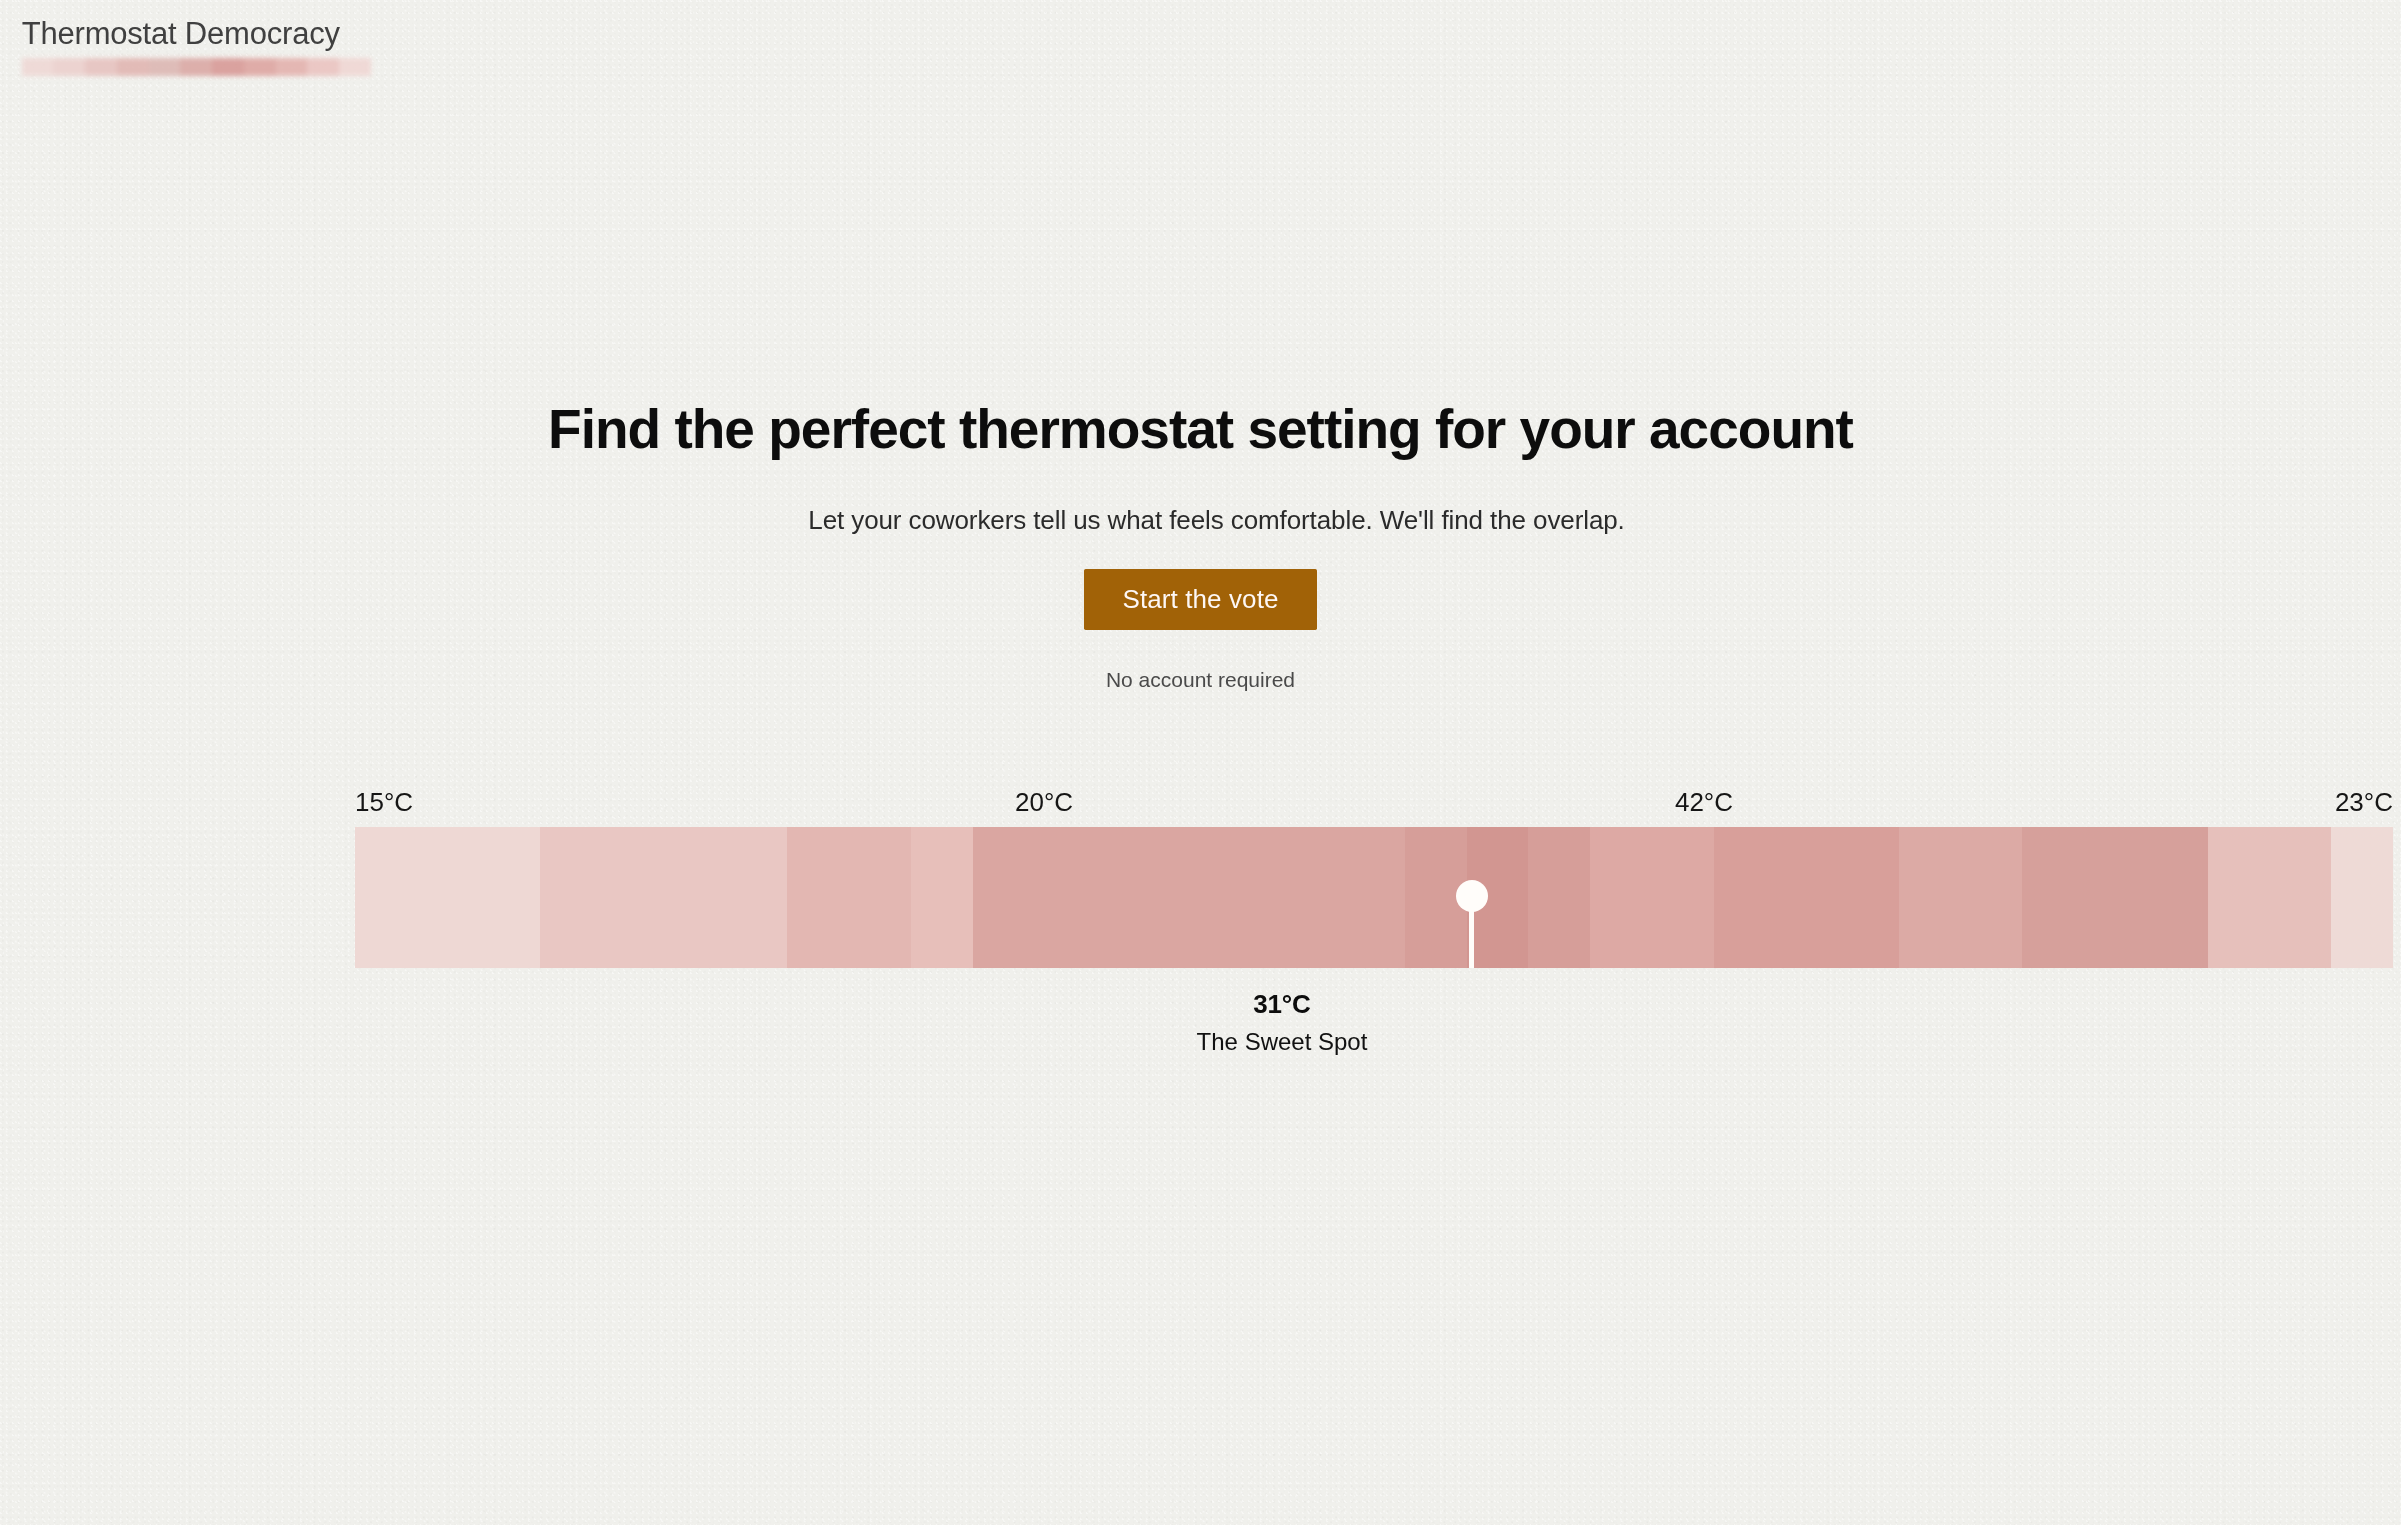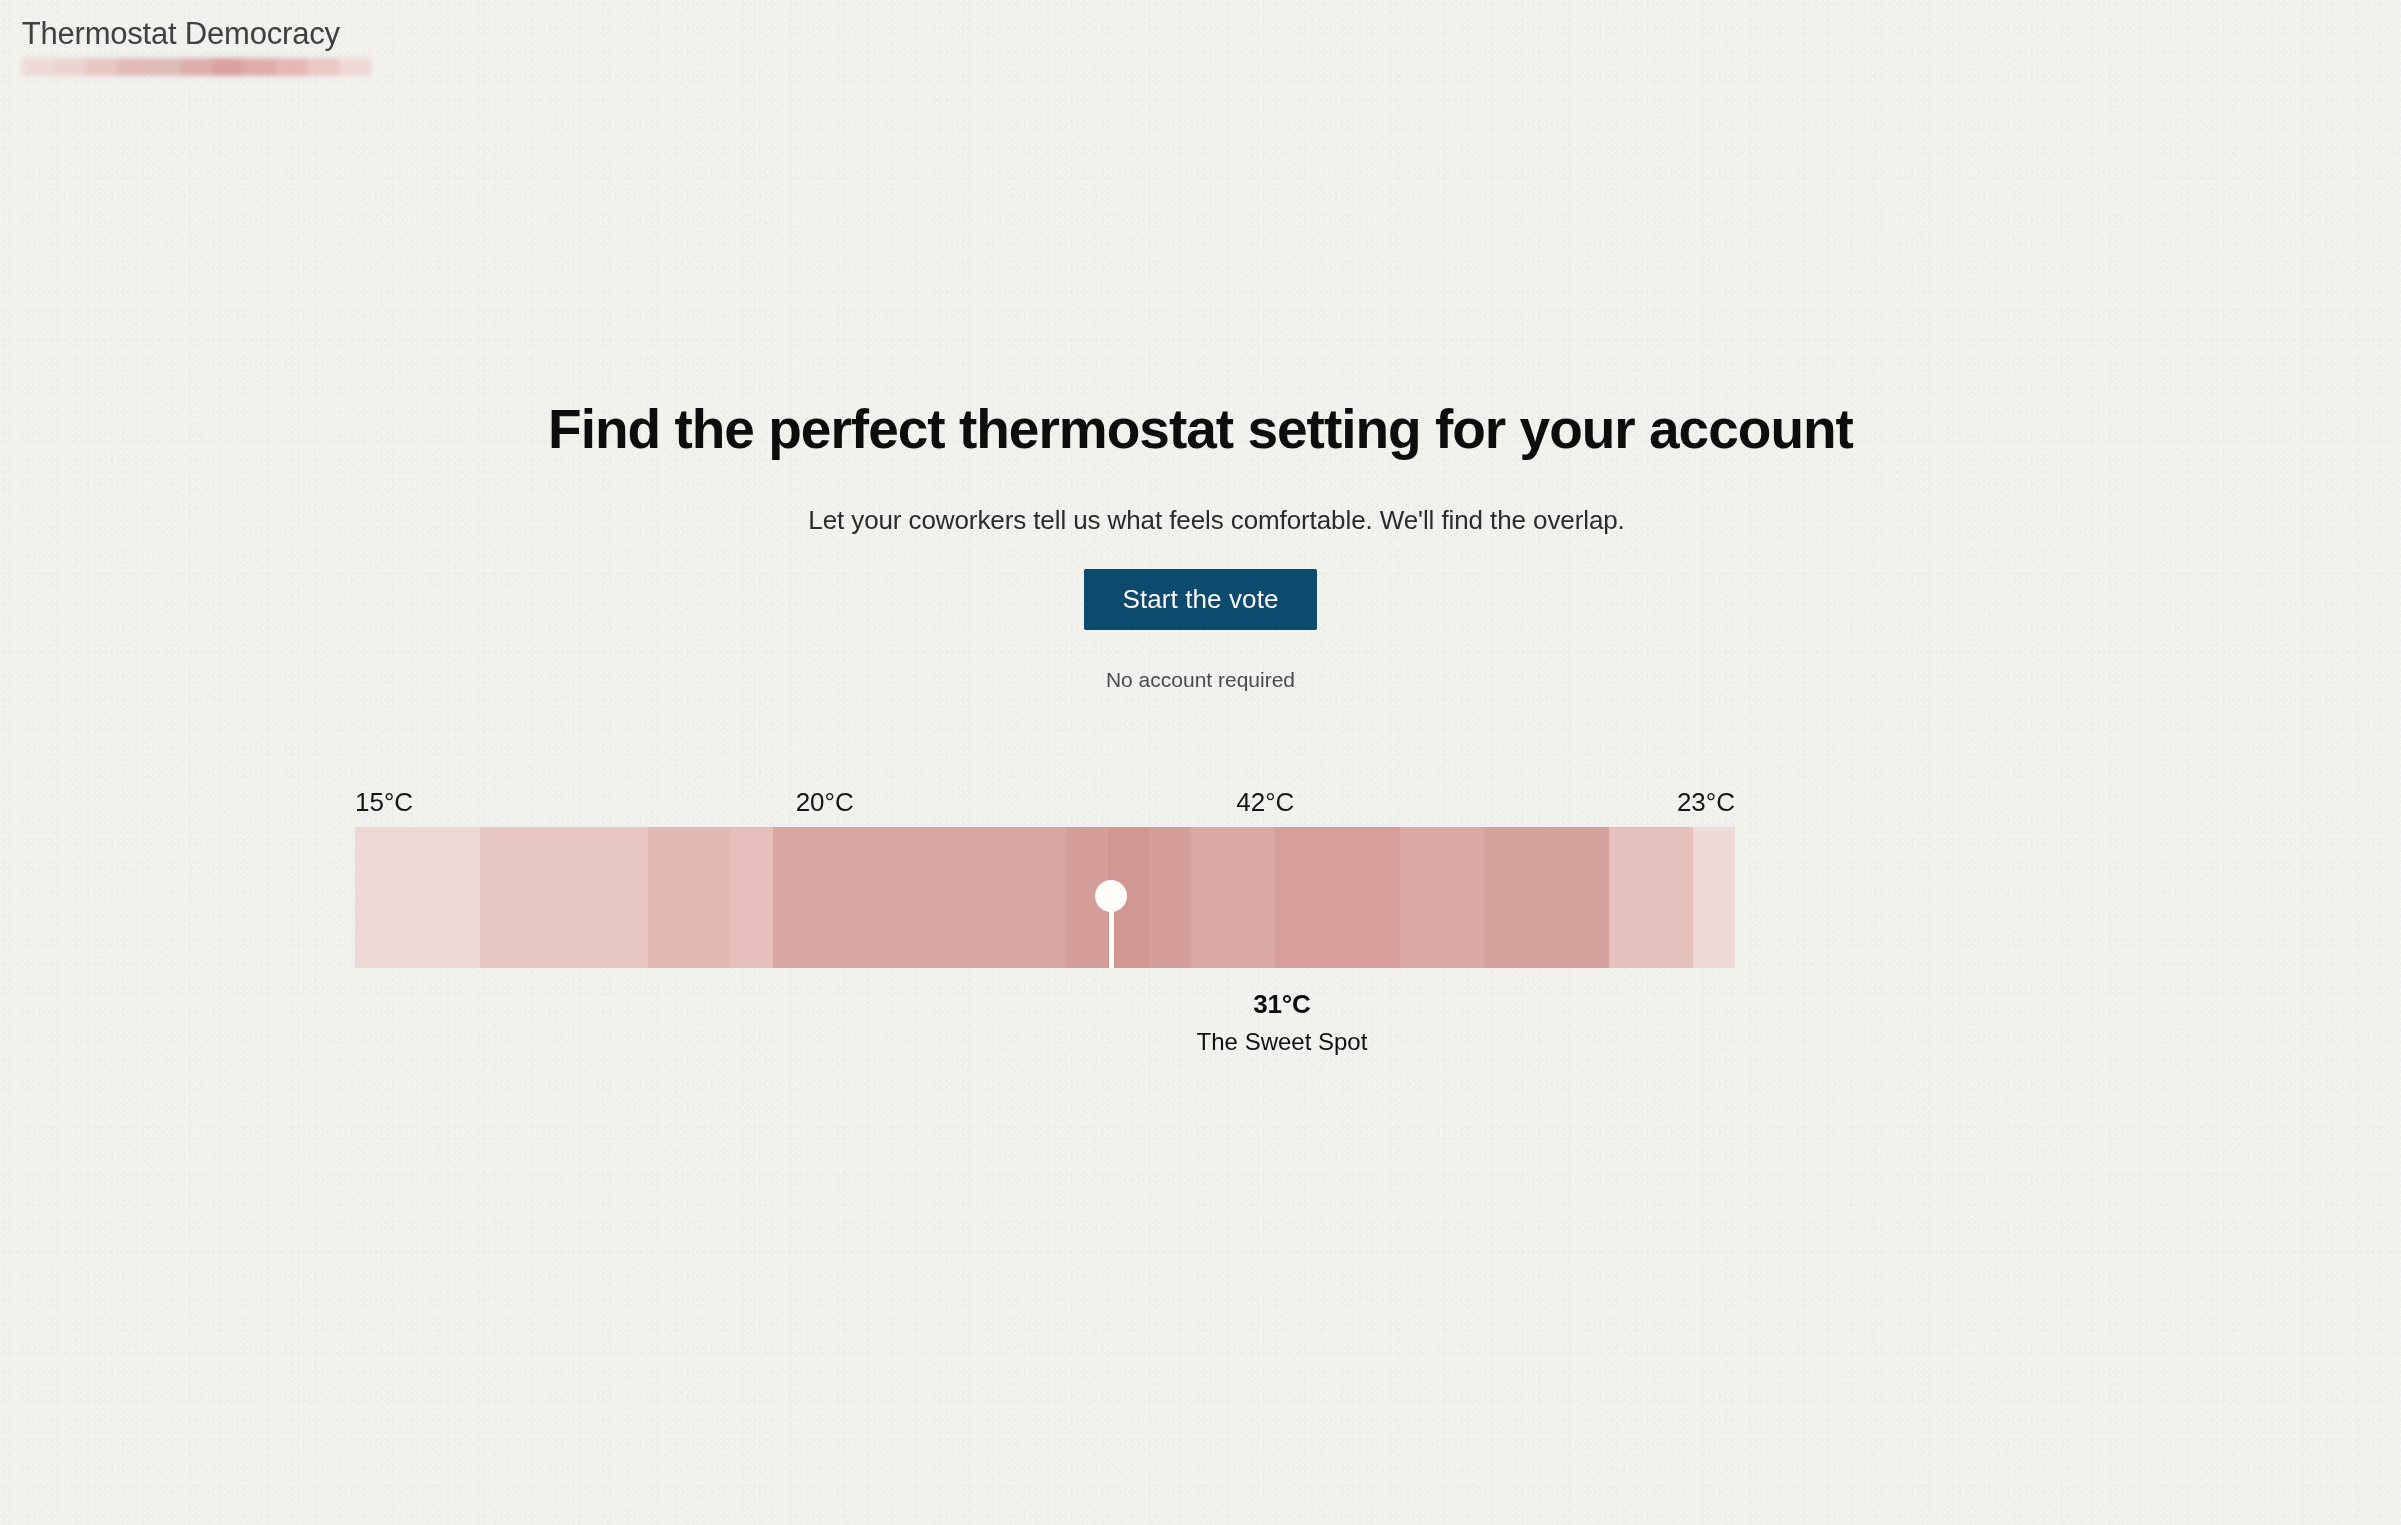--- a/index.html
+++ b/index.html
@@ -113,21 +113,21 @@
     width: 100%;
     font-size: 21px;
     color: #4a4a4a;
   }
 
   
   #temp-scale {
     position: absolute;
     left: 355px;
     top: 787px;
-    width: 1380px;
+    width: 2038px;
     z-index: 10;
   }
   #scale-ticks {
     display: flex;
     justify-content: space-between;
     font-size: 26px;
     color: #151515;
     margin-bottom: 8.7px;
   }
   #scale-bar {
@@ -200,21 +200,21 @@
       <div class="seg" style="background: rgb(228, 181, 177);"></div>
       <div class="seg" style="background: rgb(235, 198, 195);"></div>
       <div class="seg" style="background: rgb(240, 216, 213);"></div>
     </div>
 </div>
 
 <div id="hero">
   <h1 id="hero-heading">Find the perfect thermostat setting for your account</h1>
   <p id="hero-subtitle">Let your coworkers tell us what feels comfortable. We'll find the overlap.</p>
   <div id="cta-wrap">
-    <button id="start-vote-button" style="background: #0c4a6e;">Start the vote</button>
+    <button id="start-vote-button" style="background: #a16207;">Start the vote</button>
   </div>
   <div id="cta-note">No account required</div>
 </div>
 
 <div id="temp-scale">
   <div id="scale-ticks">
     <span>15°C</span>
     <span>20°C</span>
     <span>42°C</span>
     <span>23°C</span>

